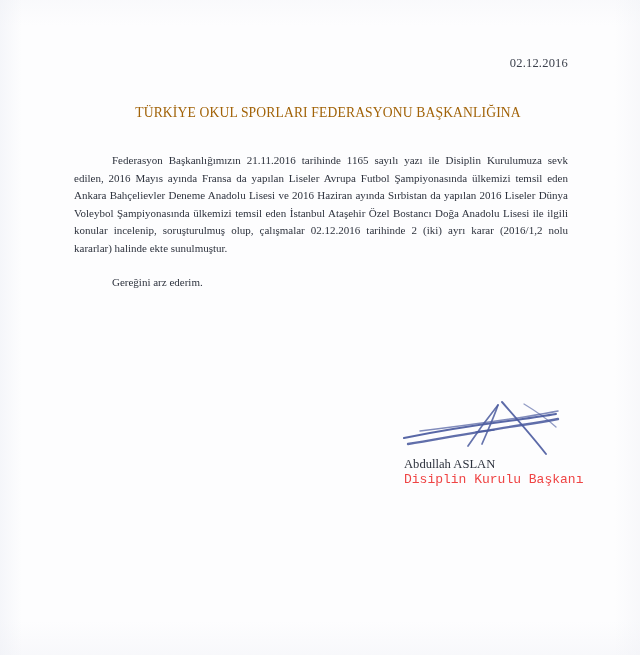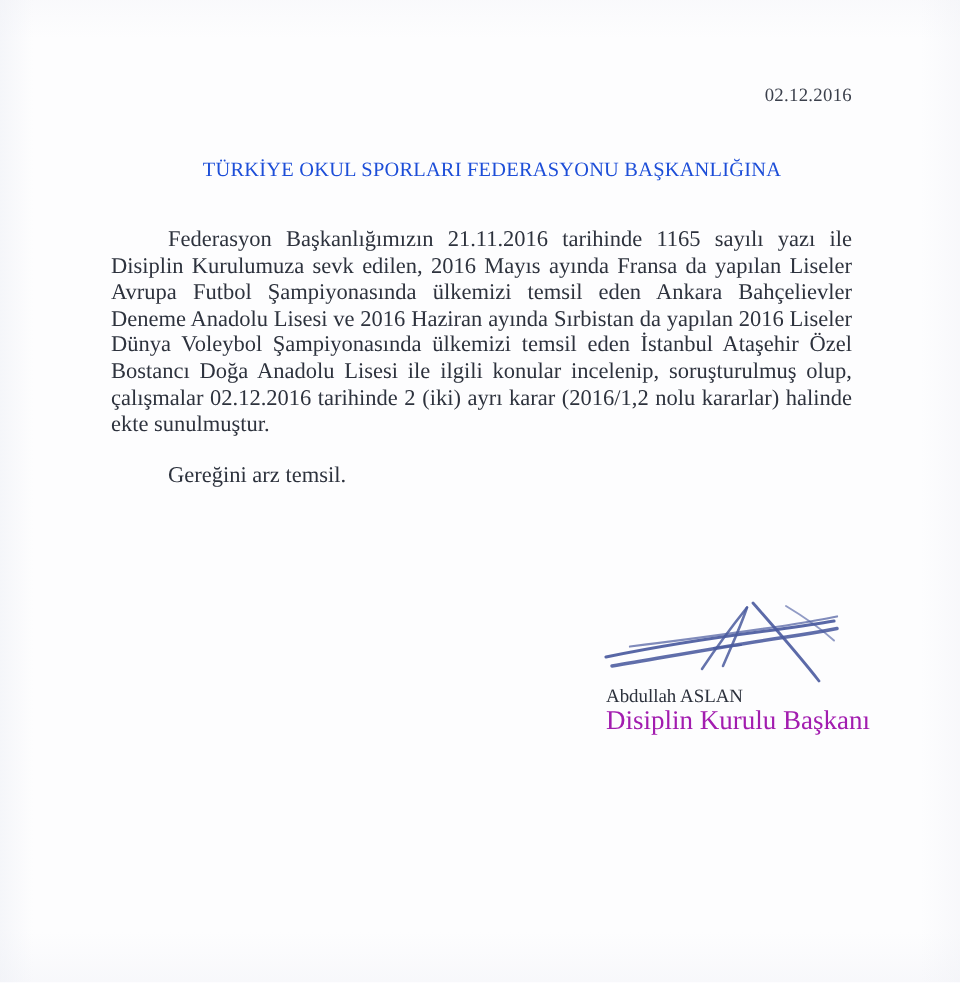--- a/index.html
+++ b/index.html
@@ -49,37 +49,37 @@
   }
 
   .doc-title {
     position: absolute;
     top: 105px;
     left: 0;
     right: 0;
     text-align: center;
     font-size: 13.6px;
     letter-spacing: 0.15px;
-    color: #1d4ed8;
+    color: #a16207;
     padding-left: 16px;
     white-space: nowrap;
   }
 
   .body-block {
     position: absolute;
     top: 152px;
     left: 74px;
     width: 494px;
   }
 
   .para {
     text-align: justify;
     text-justify: inter-word;
     text-indent: 38px;
-    font-size: 15px;
+    font-size: 11px;
     line-height: 17.6px;
     color: #2d323d;
     margin: 0 0 14px 0;
     hyphens: none;
   }
 
   .para:last-child {
     margin-bottom: 0;
   }
 
@@ -108,40 +108,41 @@
     left: -6px;
   }
 
   .sig-name {
     font-size: 12.6px;
     color: #2c313c;
     line-height: 16px;
     white-space: nowrap;
   }
   .sig-role {
-    font-size: 18px;
-    color: #a21caf;
+    font-size: 13px;
+    color: #ef4444;
     line-height: 16px;
     white-space: nowrap;
+    font-family: Liberation Mono, monospace;
   }
 </style>
 </head>
 <body>
 
 <div class="page">
 
   <div class="scan-tint"></div>
 
   <div class="date-line">02.12.2016</div>
 
   <div class="doc-title">TÜRKİYE OKUL SPORLARI FEDERASYONU BAŞKANLIĞINA</div>
 
   <div class="body-block">
     <p class="para">Federasyon Başkanlığımızın 21.11.2016 tarihinde 1165 sayılı yazı ile Disiplin Kurulumuza sevk edilen, 2016 Mayıs ayında Fransa da yapılan Liseler Avrupa Futbol Şampiyonasında ülkemizi temsil eden Ankara Bahçelievler Deneme Anadolu Lisesi ve 2016 Haziran ayında Sırbistan da yapılan 2016 Liseler Dünya Voleybol Şampiyonasında ülkemizi temsil eden İstanbul Ataşehir Özel Bostancı Doğa Anadolu Lisesi ile ilgili konular incelenip, soruşturulmuş olup, çalışmalar 02.12.2016 tarihinde 2 (iki) ayrı karar (2016/1,2 nolu kararlar) halinde ekte sunulmuştur.</p>
-    <p class="para para-closing">Gereğini arz temsil.</p>
+    <p class="para para-closing">Gereğini arz ederim.</p>
   </div>
 
   <div class="signature-block">
     <div class="signature-mark">
       <svg width="190" height="60" viewBox="0 0 190 60" fill="none" xmlns="http://www.w3.org/2000/svg">
         <g stroke="#4a5a9e" stroke-linecap="round" fill="none">
           <path d="M6 38 C 40 31, 78 25, 118 20 C 132 18, 146 16, 158 14" stroke-width="2.1" opacity="0.92"></path>
           <path d="M10 44 C 46 38, 84 31, 124 25 C 138 23, 150 21, 160 19" stroke-width="2.3" opacity="0.88"></path>
           <path d="M22 31 C 56 27, 92 22, 126 17 C 138 15, 150 13, 160 11" stroke-width="1.5" opacity="0.7"></path>
           <path d="M70 46 C 78 34, 88 20, 100 5" stroke-width="1.7" opacity="0.85"></path>

